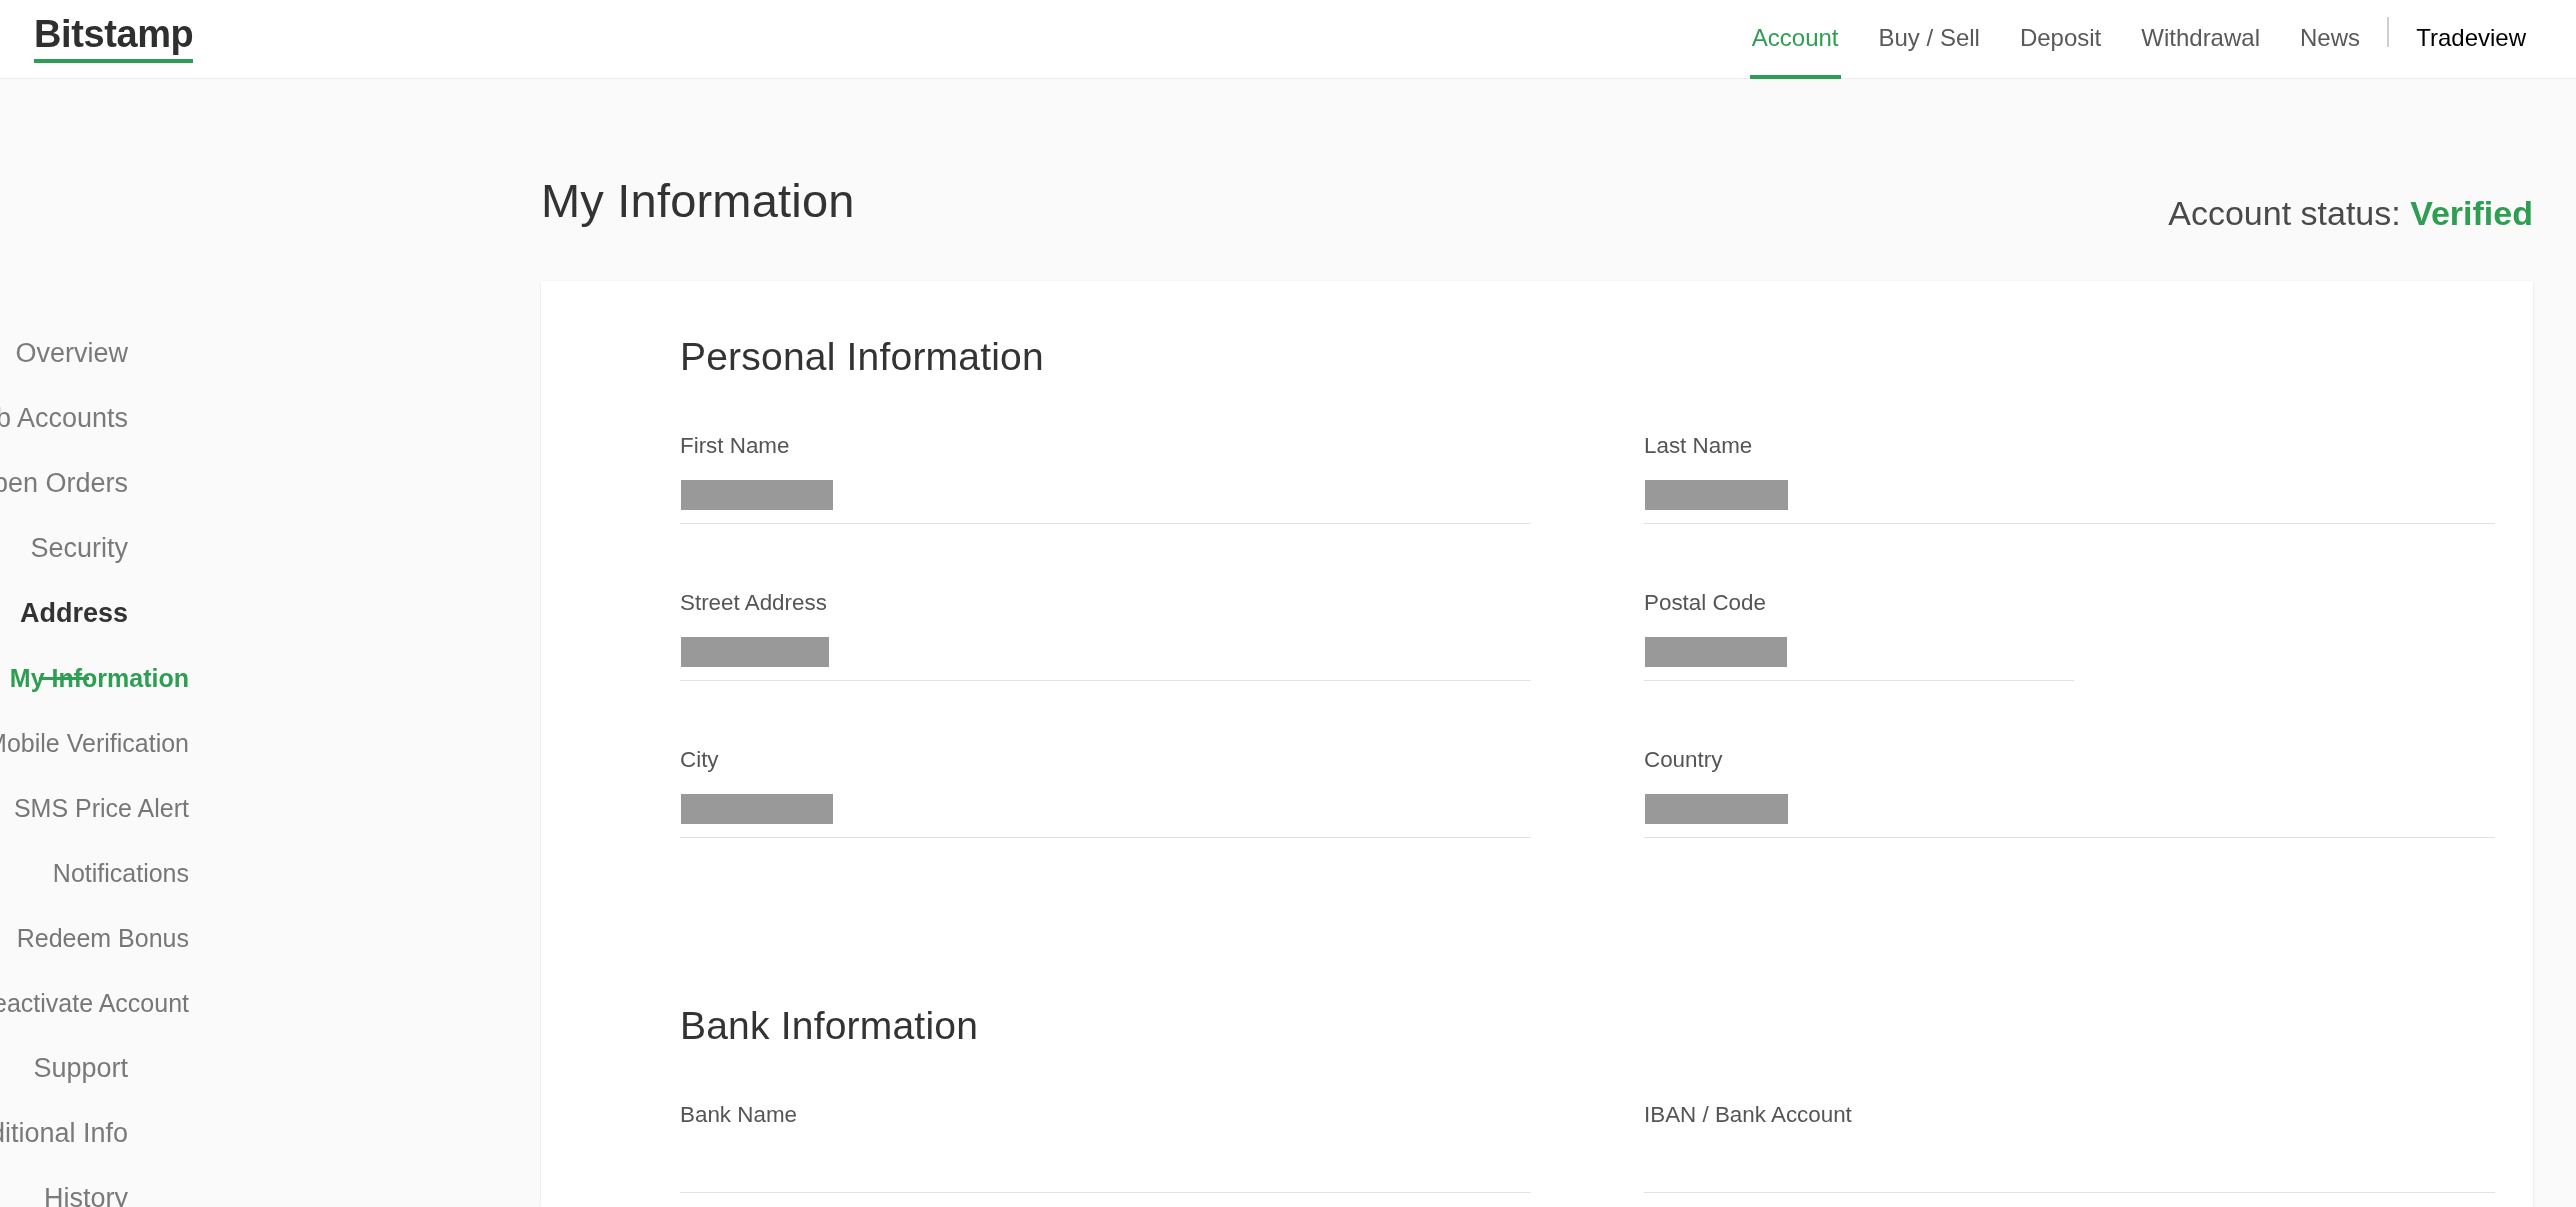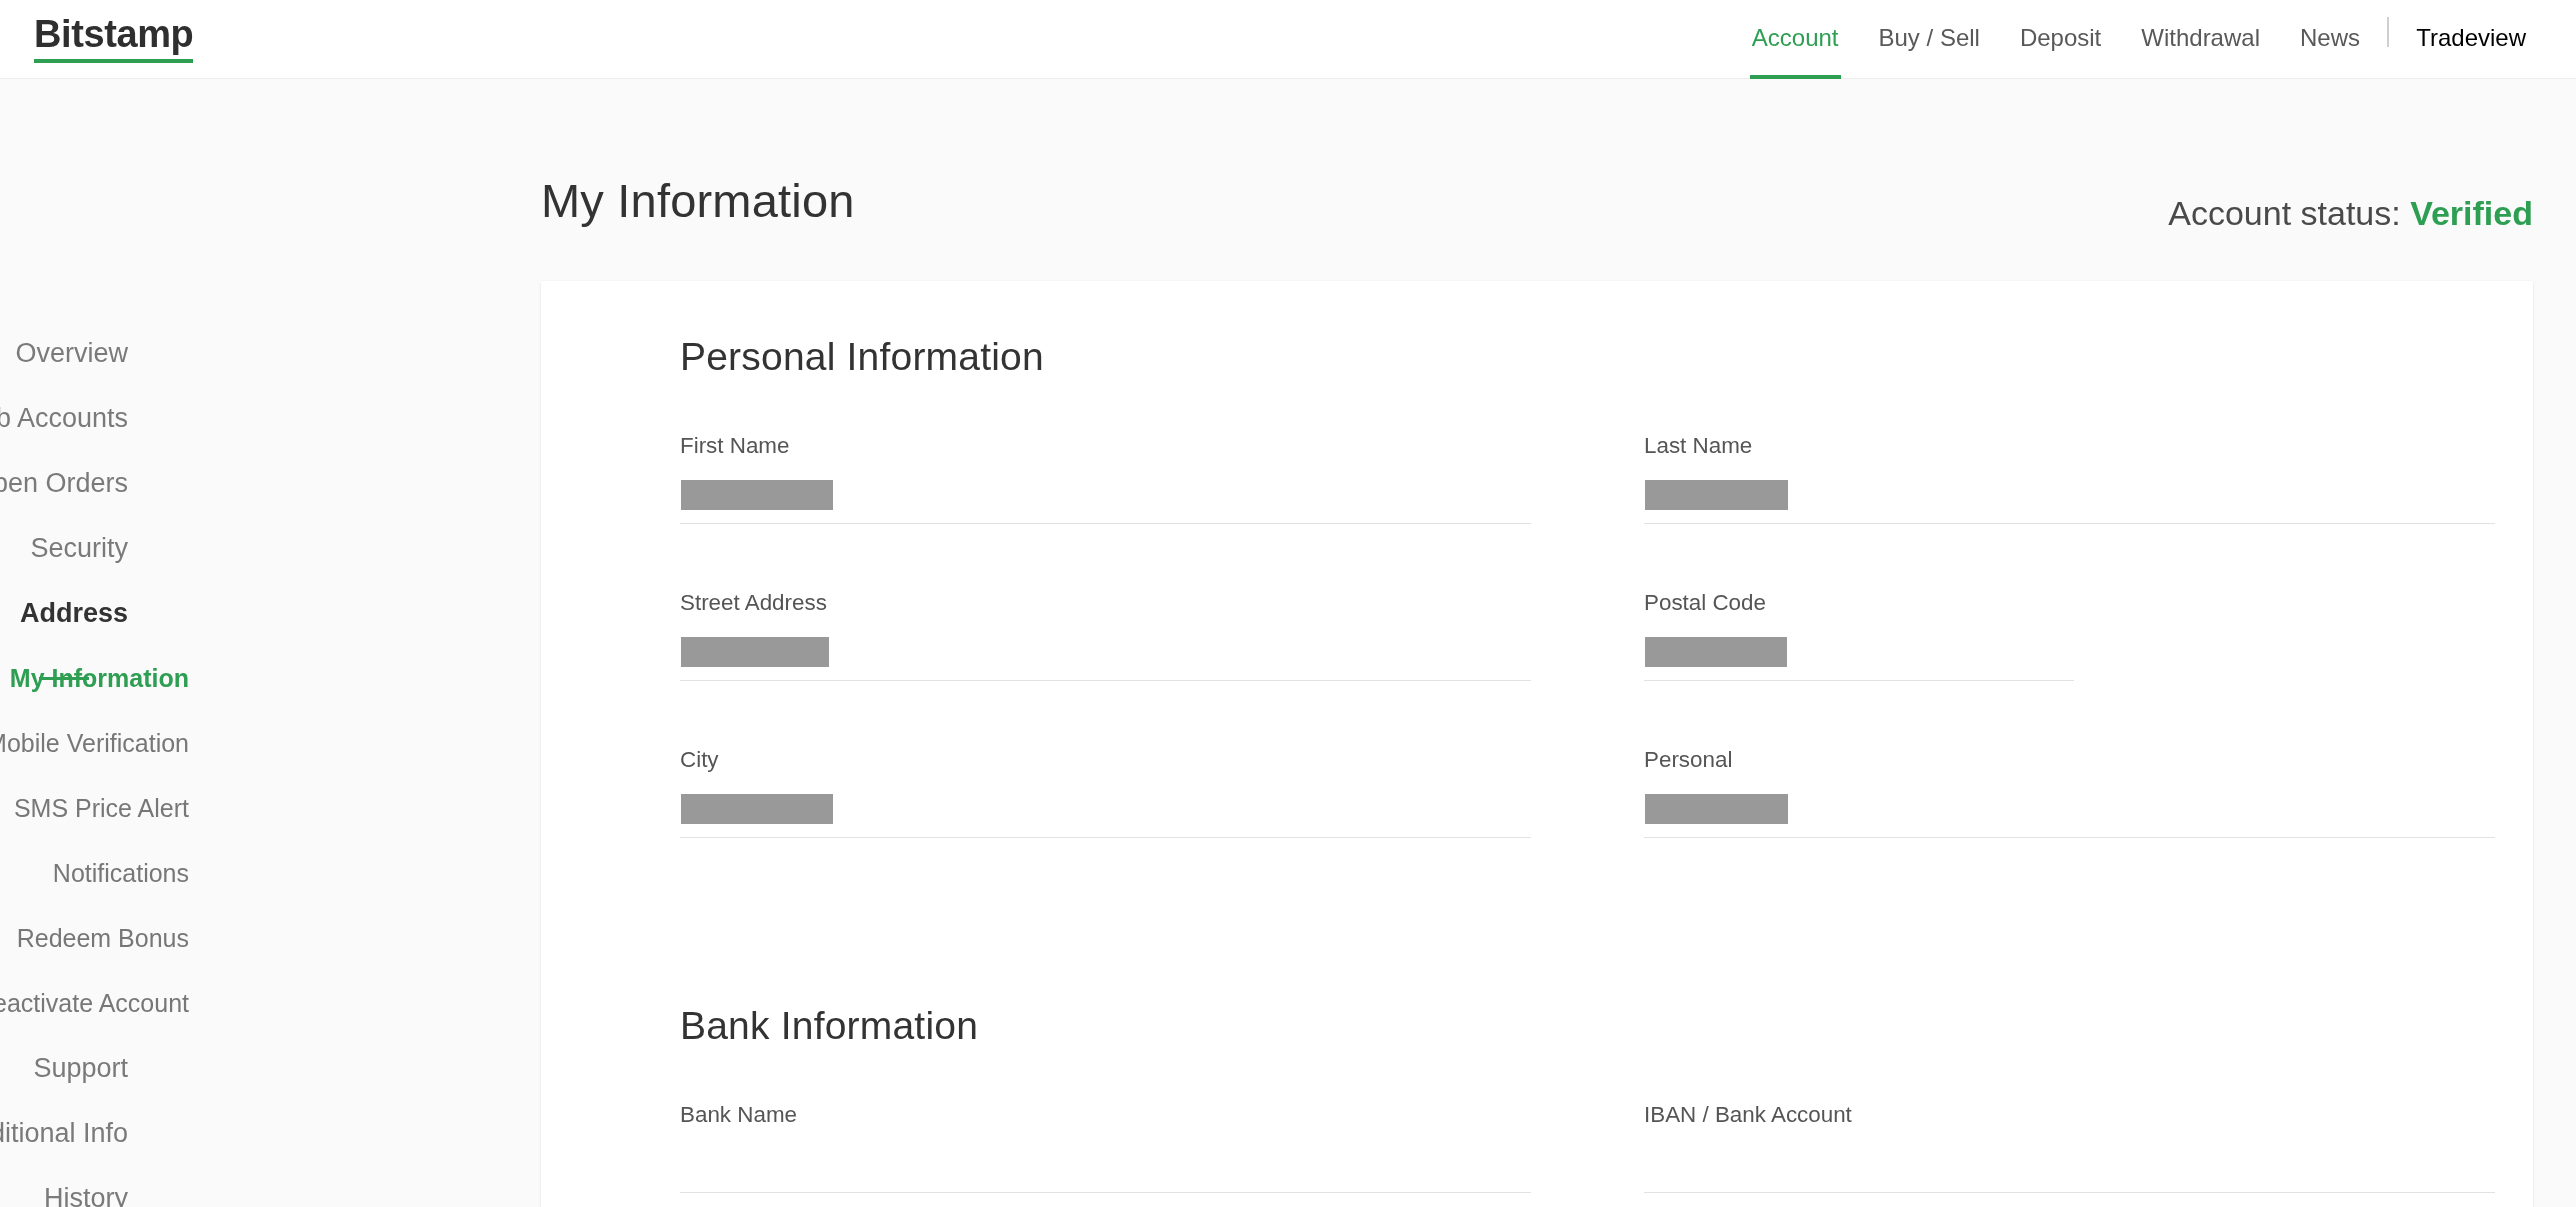--- a/index.html
+++ b/index.html
@@ -390,21 +390,21 @@
 
           <div class="field col-left">
             <label class="field-label">City</label>
             <div class="field-control">
               <input class="field-input" type="text" value="" style="">
               <span class="redact w-city"></span>
             </div>
           </div>
 
           <div class="field col-right">
-            <label class="field-label">Personal</label>
+            <label class="field-label">Country</label>
             <div class="field-control">
               <input class="field-input" type="text" value="" style="">
               <span class="redact w-country"></span>
             </div>
           </div>
 
         </div>
       </div>
 
       <div class="section bank">

